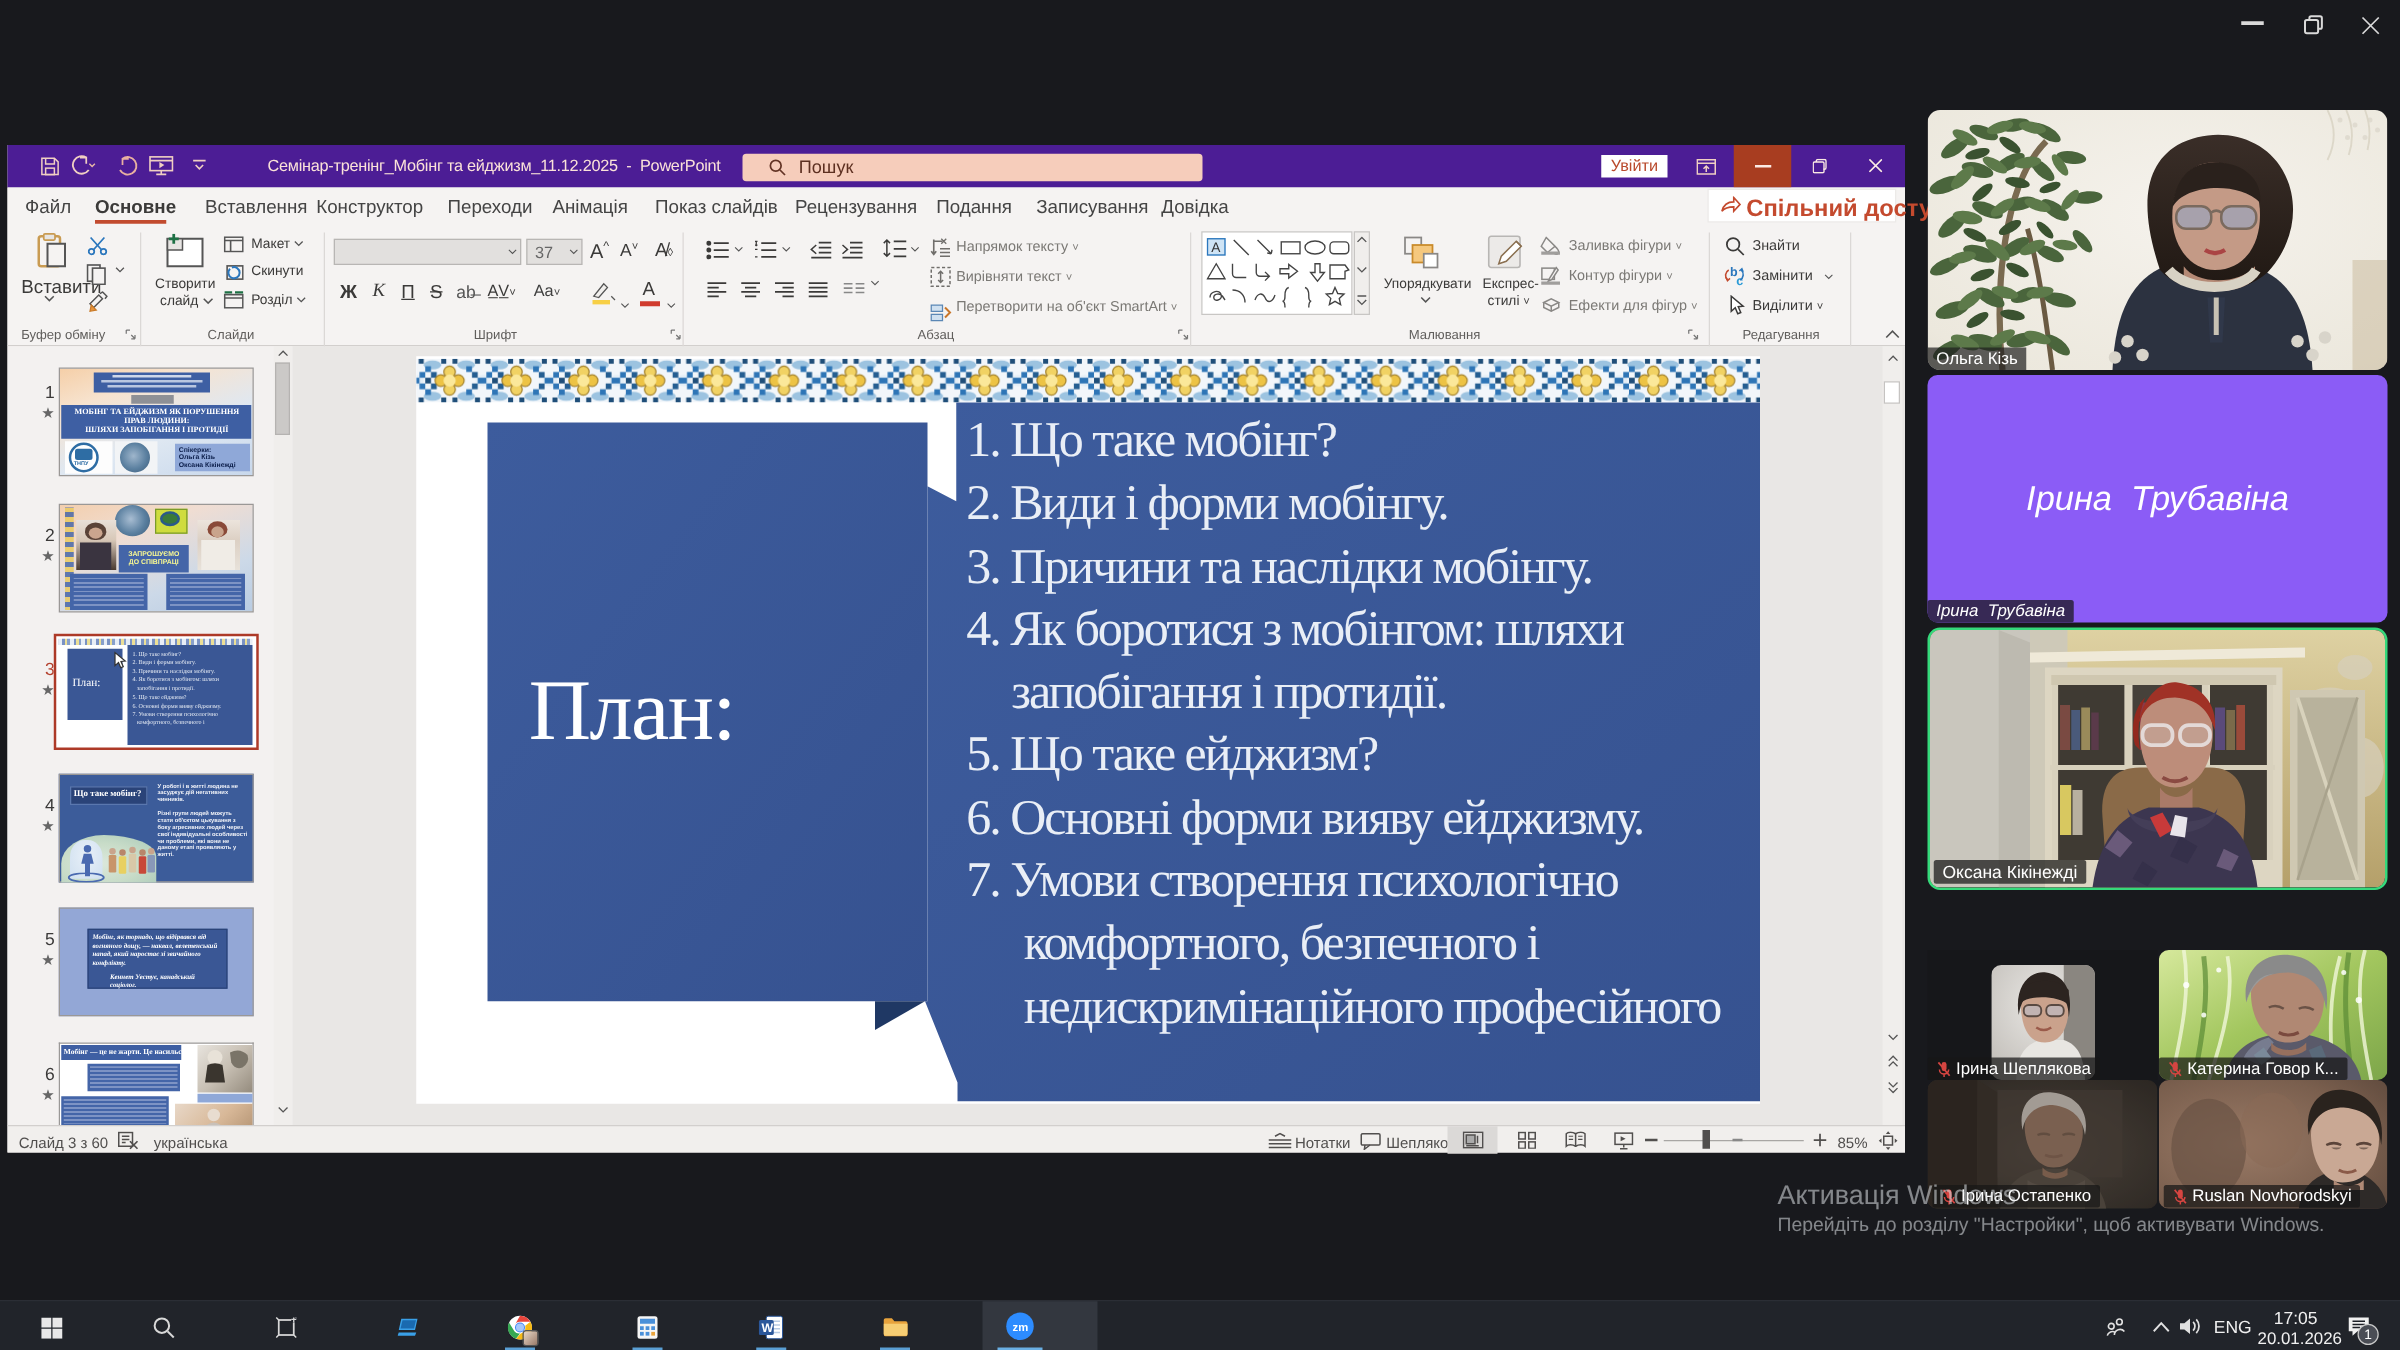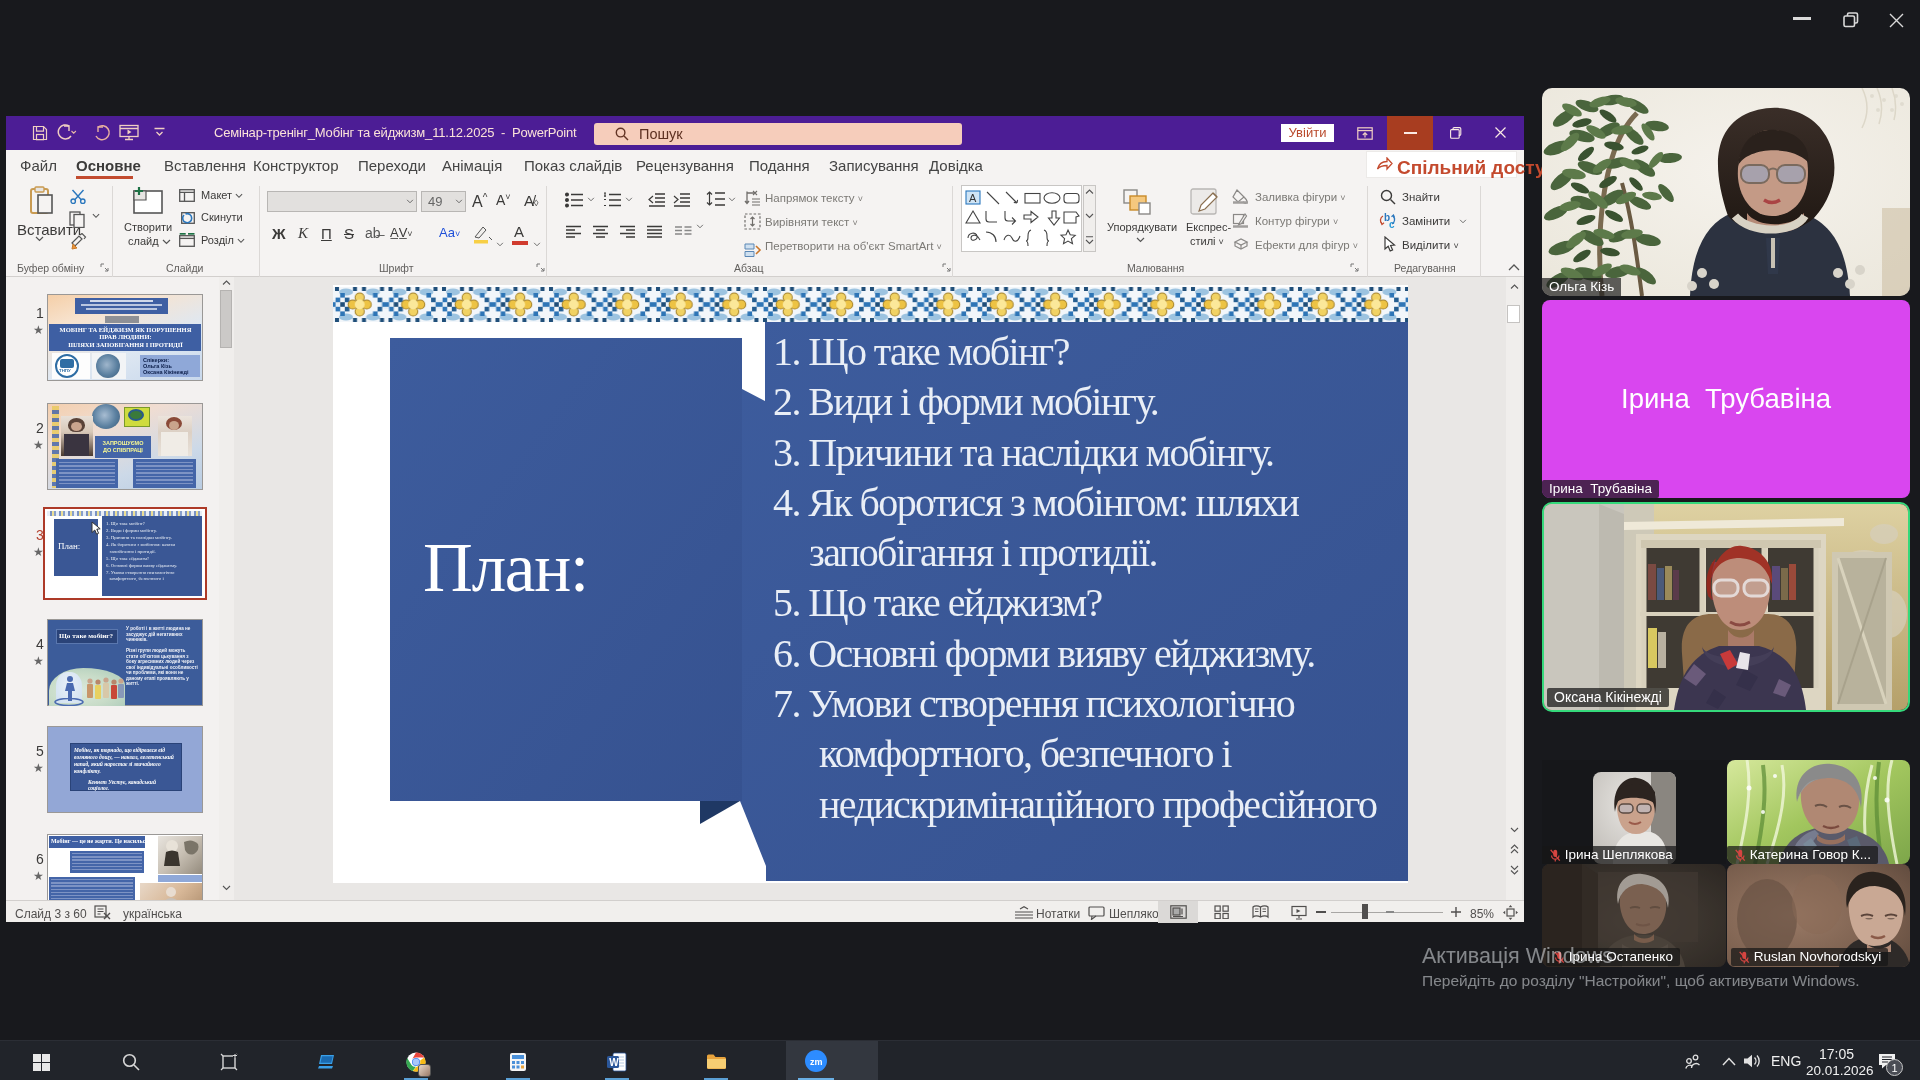--- a/index.html
+++ b/index.html
@@ -171,34 +171,34 @@
     </svg>
     <div class="abs" style="left:195px;top:54px;font-size:11px;">Розділ <svg width="8" height="6" viewBox="0 0 9 6" fill="none" stroke="#555" stroke-width="1.2">
           <path d="M1 1 L4.5 4.5 L8 1"></path>
         </svg></div>
     <div class="abs" style="left:160px;top:82px;color:#605e5c;font-size:10.5px;">Слайди</div>
 
     <div class="abs" style="left:261px;top:11px;width:150px;height:21px;background:#e2e0de;border:1px solid #b8b6b4;"></div>
     <svg class="abs" style="left:400px;top:19px;" width="8" height="5" viewBox="0 0 9 6" fill="none" stroke="#555" stroke-width="1">
         <path d="M1 1 L4.5 4.5 L8 1"></path>
       </svg>
-    <div class="abs" style="left:415px;top:11px;width:45px;height:21px;background:#e2e0de;border:1px solid #b8b6b4;font-size:13px;color:#666;padding:2px 0 0 6px;">49</div>
+    <div class="abs" style="left:415px;top:11px;width:45px;height:21px;background:#e2e0de;border:1px solid #b8b6b4;font-size:13px;color:#666;padding:2px 0 0 6px;">37</div>
     <svg class="abs" style="left:449px;top:19px;" width="8" height="5" viewBox="0 0 9 6" fill="none" stroke="#555" stroke-width="1">
         <path d="M1 1 L4.5 4.5 L8 1"></path>
       </svg>
     <div class="abs" style="left:466px;top:12px;font-size:16px;color:#3b3a39;">A<span style="font-size:10px;vertical-align:6px;">^</span></div>
     <div class="abs" style="left:490px;top:12px;font-size:14px;color:#3b3a39;">A<span style="font-size:9px;vertical-align:5px;">˅</span></div>
     <div class="abs" style="left:518px;top:12px;font-size:15px;color:#3b3a39;">A̸<span style="font-size:9px;">◊</span></div>
     <div class="abs" style="left:266px;top:45px;font-size:15px;font-weight:bold;">Ж</div>
     <div class="abs" style="left:292px;top:45px;font-size:15px;font-style:italic;font-family:'Liberation Serif',serif;">К</div>
     <div class="abs" style="left:315px;top:45px;font-size:15px;text-decoration:underline;">П</div>
     <div class="abs" style="left:338px;top:45px;font-size:15px;text-decoration:line-through;">S</div>
     <div class="abs" style="left:359px;top:45px;font-size:14px;color:#555;">ab̶</div>
     <div class="abs" style="left:384px;top:45px;font-size:13px;color:#3b3a39;">A̲V̲<span style="font-size:9px;">˅</span></div>
-    <div class="abs" style="left:421px;top:45px;font-size:13px;color:#1d4ed8;margin-left:12px;">Aa<span style="font-size:9px;">˅</span></div>
+    <div class="abs" style="left:421px;top:45px;font-size:13px;color:#404040;">Aa<span style="font-size:9px;">˅</span></div>
     <svg class="abs" style="left:465px;top:45px;" width="22" height="20" viewBox="0 0 22 20">
       <path d="M4 12 L12 2 L15 5 L8 13 Z" fill="#f1efeD" stroke="#555" stroke-width="1"></path>
       <rect x="3" y="15" width="14" height="3.5" fill="#f7cf46"></rect>
       <path d="M18 12 l3 3" stroke="#555" stroke-width="1"></path>
     </svg>
     <svg class="abs" style="left:490px;top:62px;" width="8" height="5" viewBox="0 0 9 6" fill="none" stroke="#555" stroke-width="1">
         <path d="M1 1 L4.5 4.5 L8 1"></path>
       </svg>
     <div class="abs" style="left:508px;top:43px;font-size:15px;color:#3b3a39;">A</div>
     <div class="abs" style="left:506px;top:61px;width:16px;height:4px;background:#d03b2e;"></div>
@@ -799,21 +799,21 @@
           <circle cx="296" cy="185" r="5"></circle>
             <circle cx="308" cy="196" r="5"></circle>
             <circle cx="318" cy="182" r="5"></circle>
         </g>
       </g>
       <rect x="340" y="120" width="28" height="88" fill="#c8b89a" opacity="0.5"></rect>
     </svg>
     <div class="vlabel" style="border-radius:0;background:rgba(30,30,30,0.7);">Ольга Кізь</div>
   </div>
 
-  <div class="vtile" style="left:1542px;top:300px;width:368px;height:198px;background:#d946ef;border-radius:8px;">
+  <div class="vtile" style="left:1542px;top:300px;width:368px;height:198px;background:#8b5cf6;border-radius:8px;font-style:italic;">
     <div class="abs" style="left:0;top:83px;width:368px;text-align:center;color:#fff;font-size:27.5px;">Ірина&nbsp; Трубавіна</div>
     <div class="vlabel">Ірина&nbsp; Трубавіна</div>
   </div>
 
   <div class="vtile" style="left:1542px;top:502px;width:368px;height:210px;border:2px solid #35d97b;border-radius:10px;">
     <svg width="364" height="206" viewBox="0 0 364 206">
       <defs>
         <linearGradient id="wallY" x1="0" y1="0" x2="0" y2="1">
           <stop offset="0" stop-color="#ded1a2"></stop>
             <stop offset="1" stop-color="#b5a06a"></stop>

